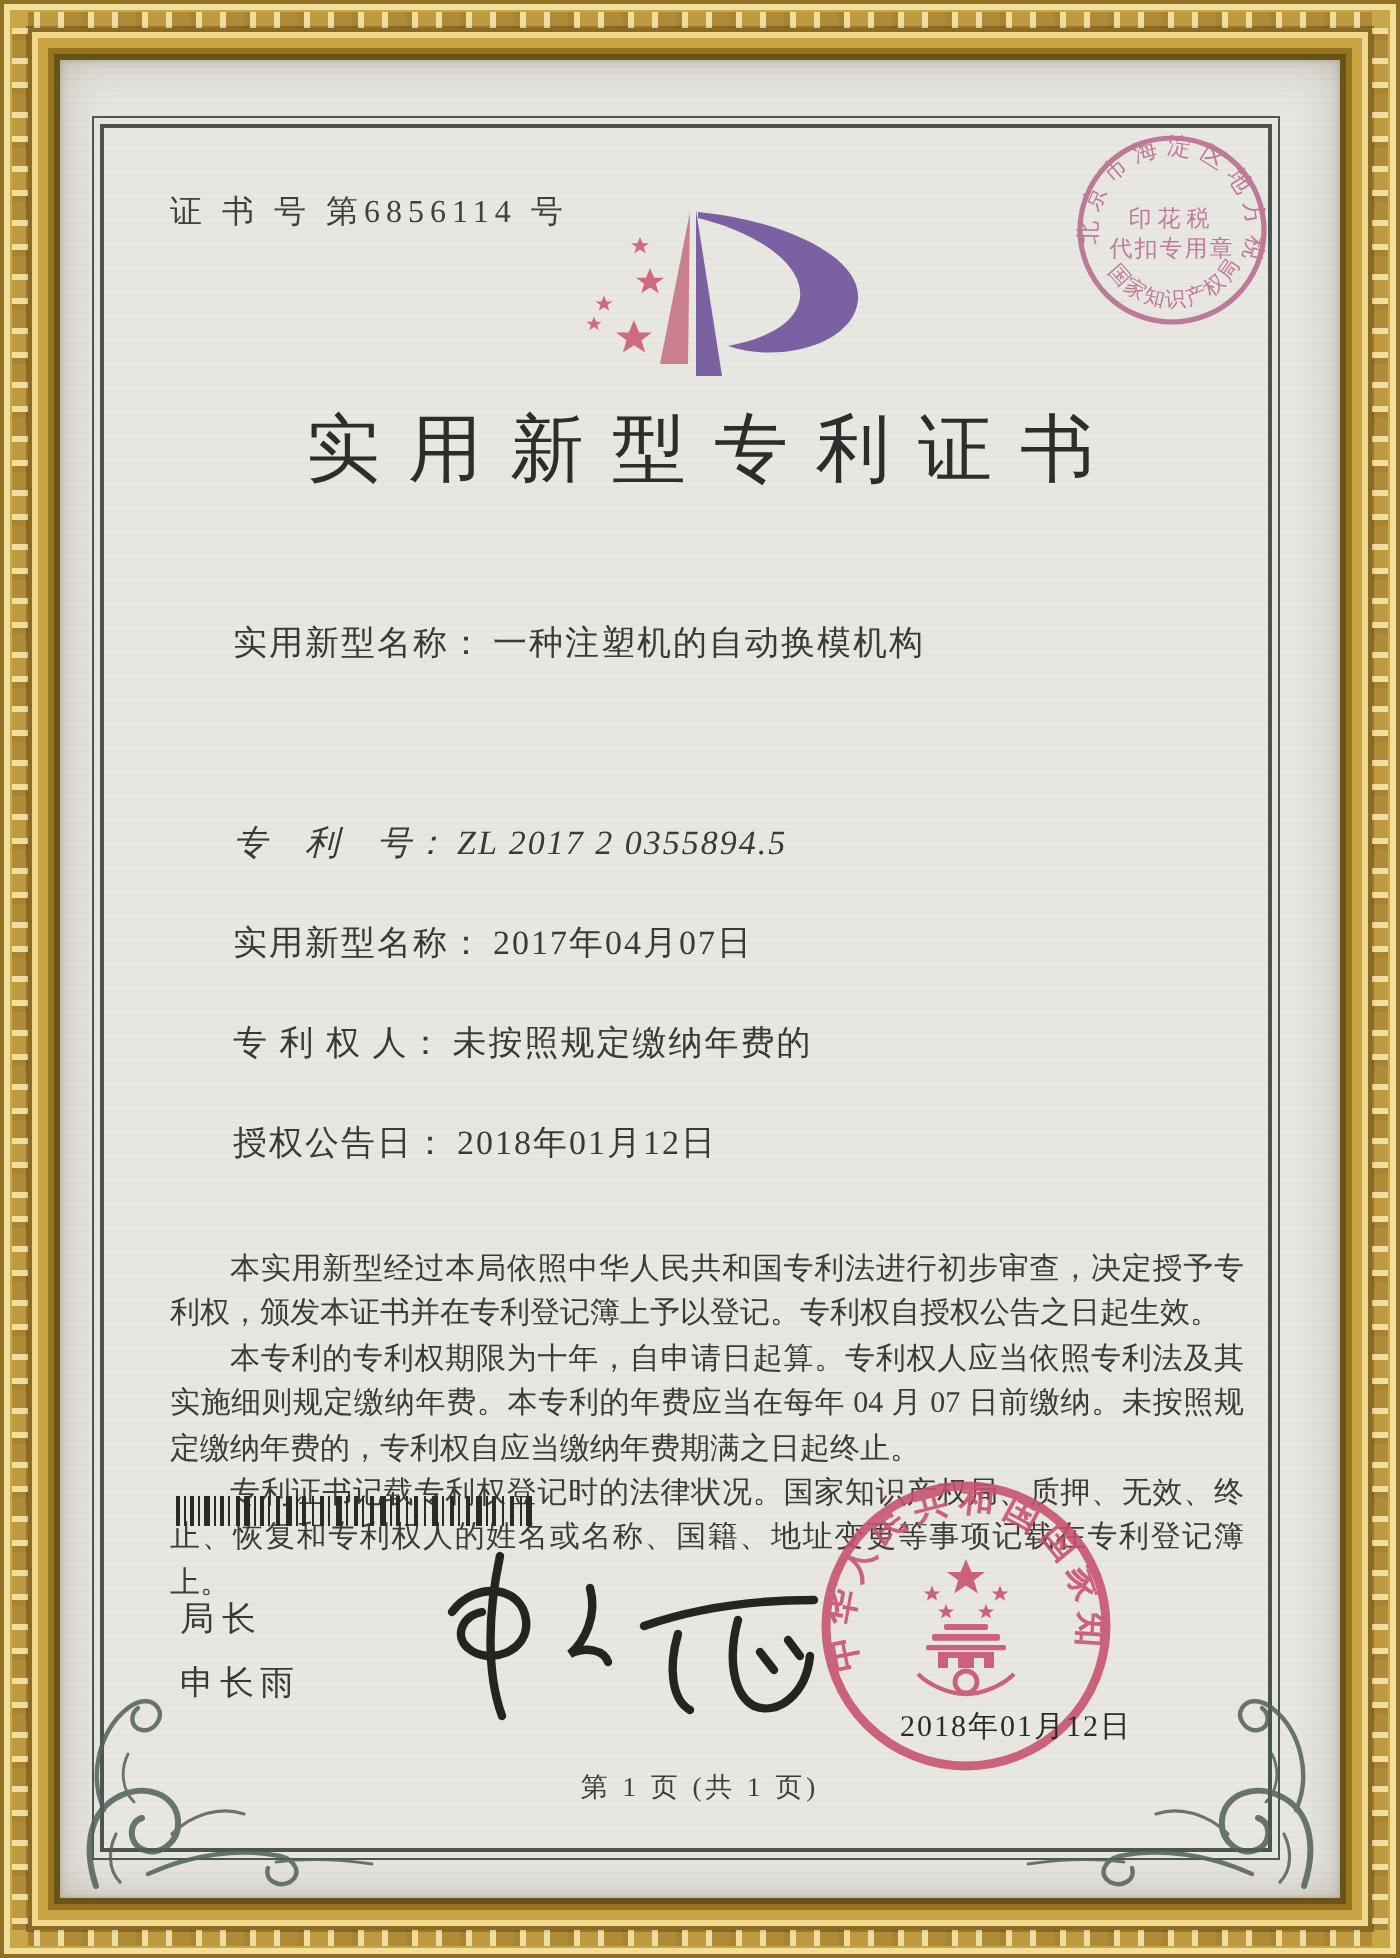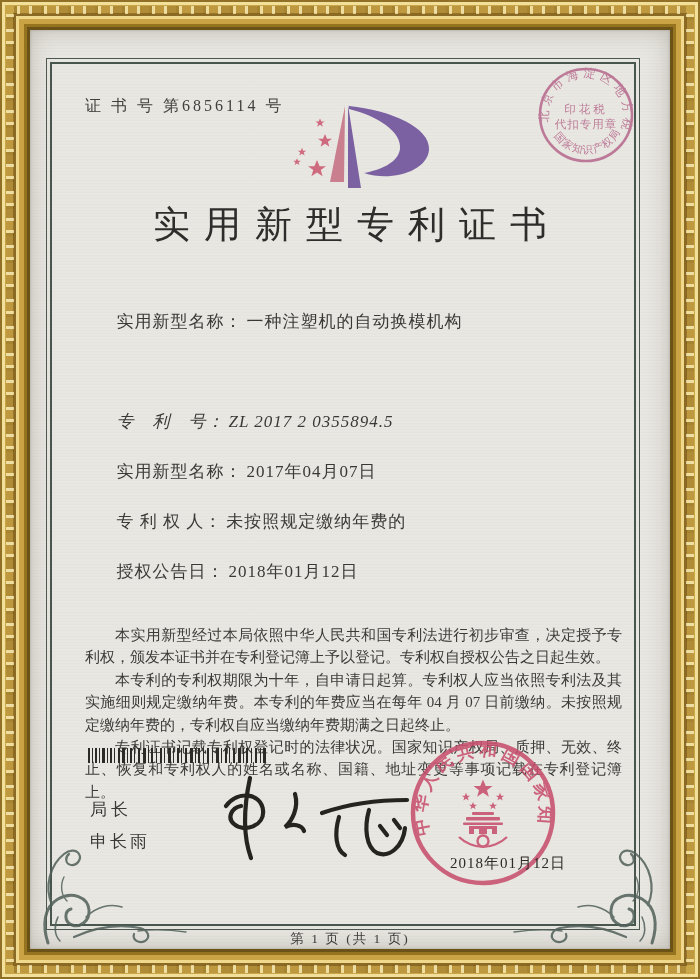--- a/index.html
+++ b/index.html
@@ -38,21 +38,21 @@
          letter-spacing:14px;color:#2e2d2b;text-indent:14px;}
   .field{left:55px;font-size:17px;color:#3a3937;letter-spacing:1px;white-space:pre;}
   .field .fvalue{margin-left:4px;}
   .body-text{left:55px;top:546px;width:537px;font-size:15px;line-height:22.4px;
              color:#3c3b38;text-align:justify;margin-top:48px;}
   .body-text p{margin:0;text-indent:2em;}
   .sig-title{left:60px;top:768px;font-size:17px;color:#3a3937;letter-spacing:4px;}
   .sig-name{left:60px;top:800px;font-size:17px;color:#3a3937;letter-spacing:3px;}
   .seal-date{left:398px;top:824px;width:160px;font-size:15px;color:#2e2b26;
              letter-spacing:1px;z-index:4;text-align:center;}
-  .footer{left:0;right:0;top:900px;text-align:center;font-size:13.5px;color:#3f3d39;letter-spacing:2px;}
+  .footer{left:0;right:0;top:855px;text-align:center;font-size:13.5px;color:#3f3d39;letter-spacing:2px;}
   svg{display:block;}
 </style>
 </head>
 <body>
 
 <div class="scene">
 
   <div class="frame">
     <div class="orn top"></div>
     <div class="orn bottom"></div>

